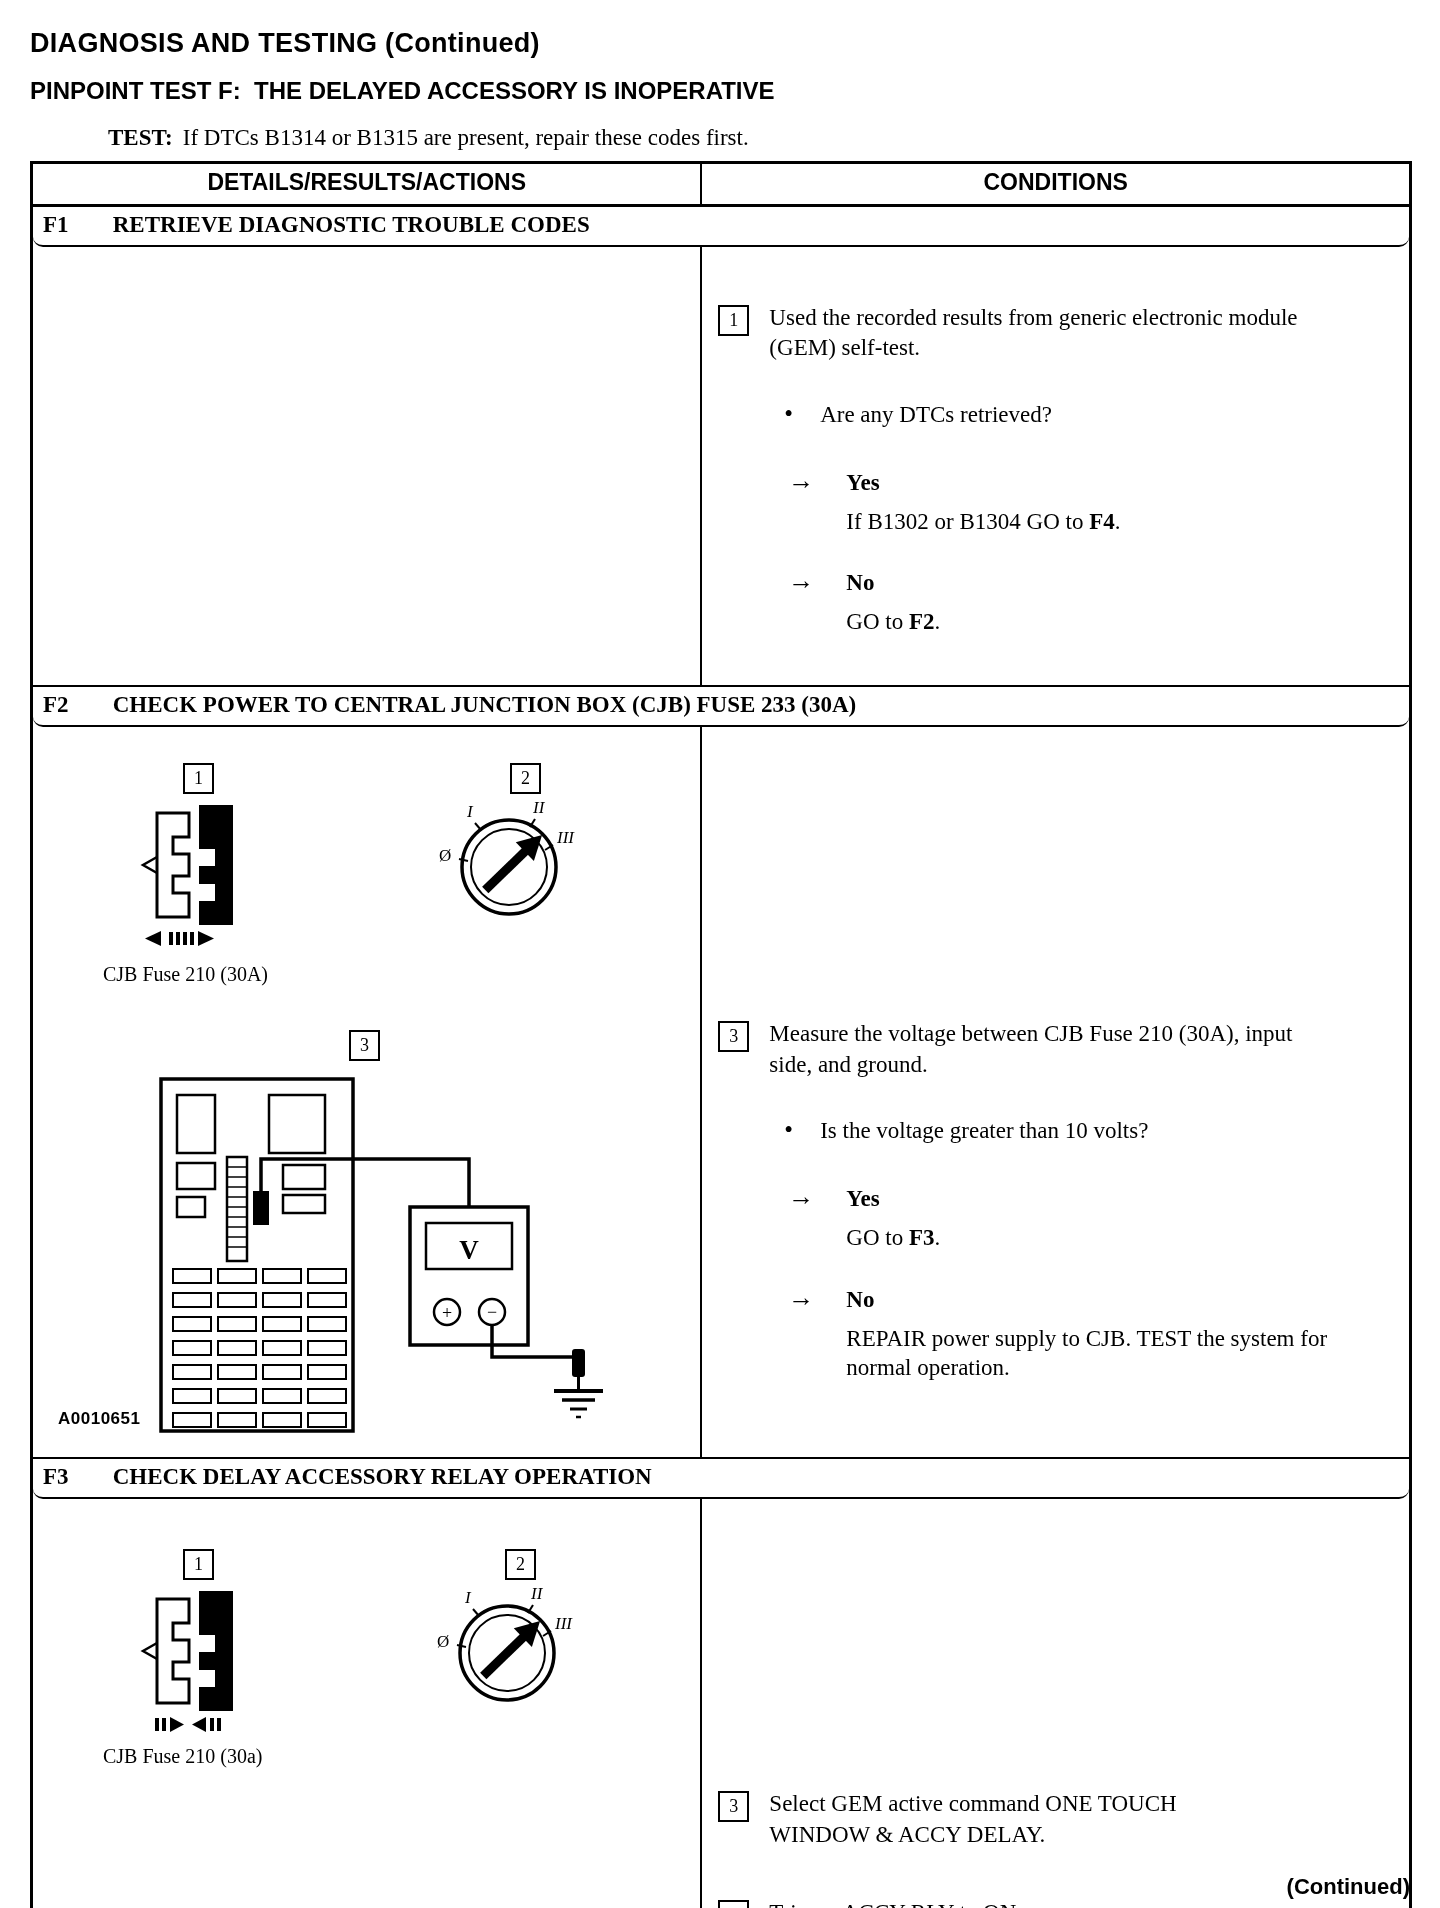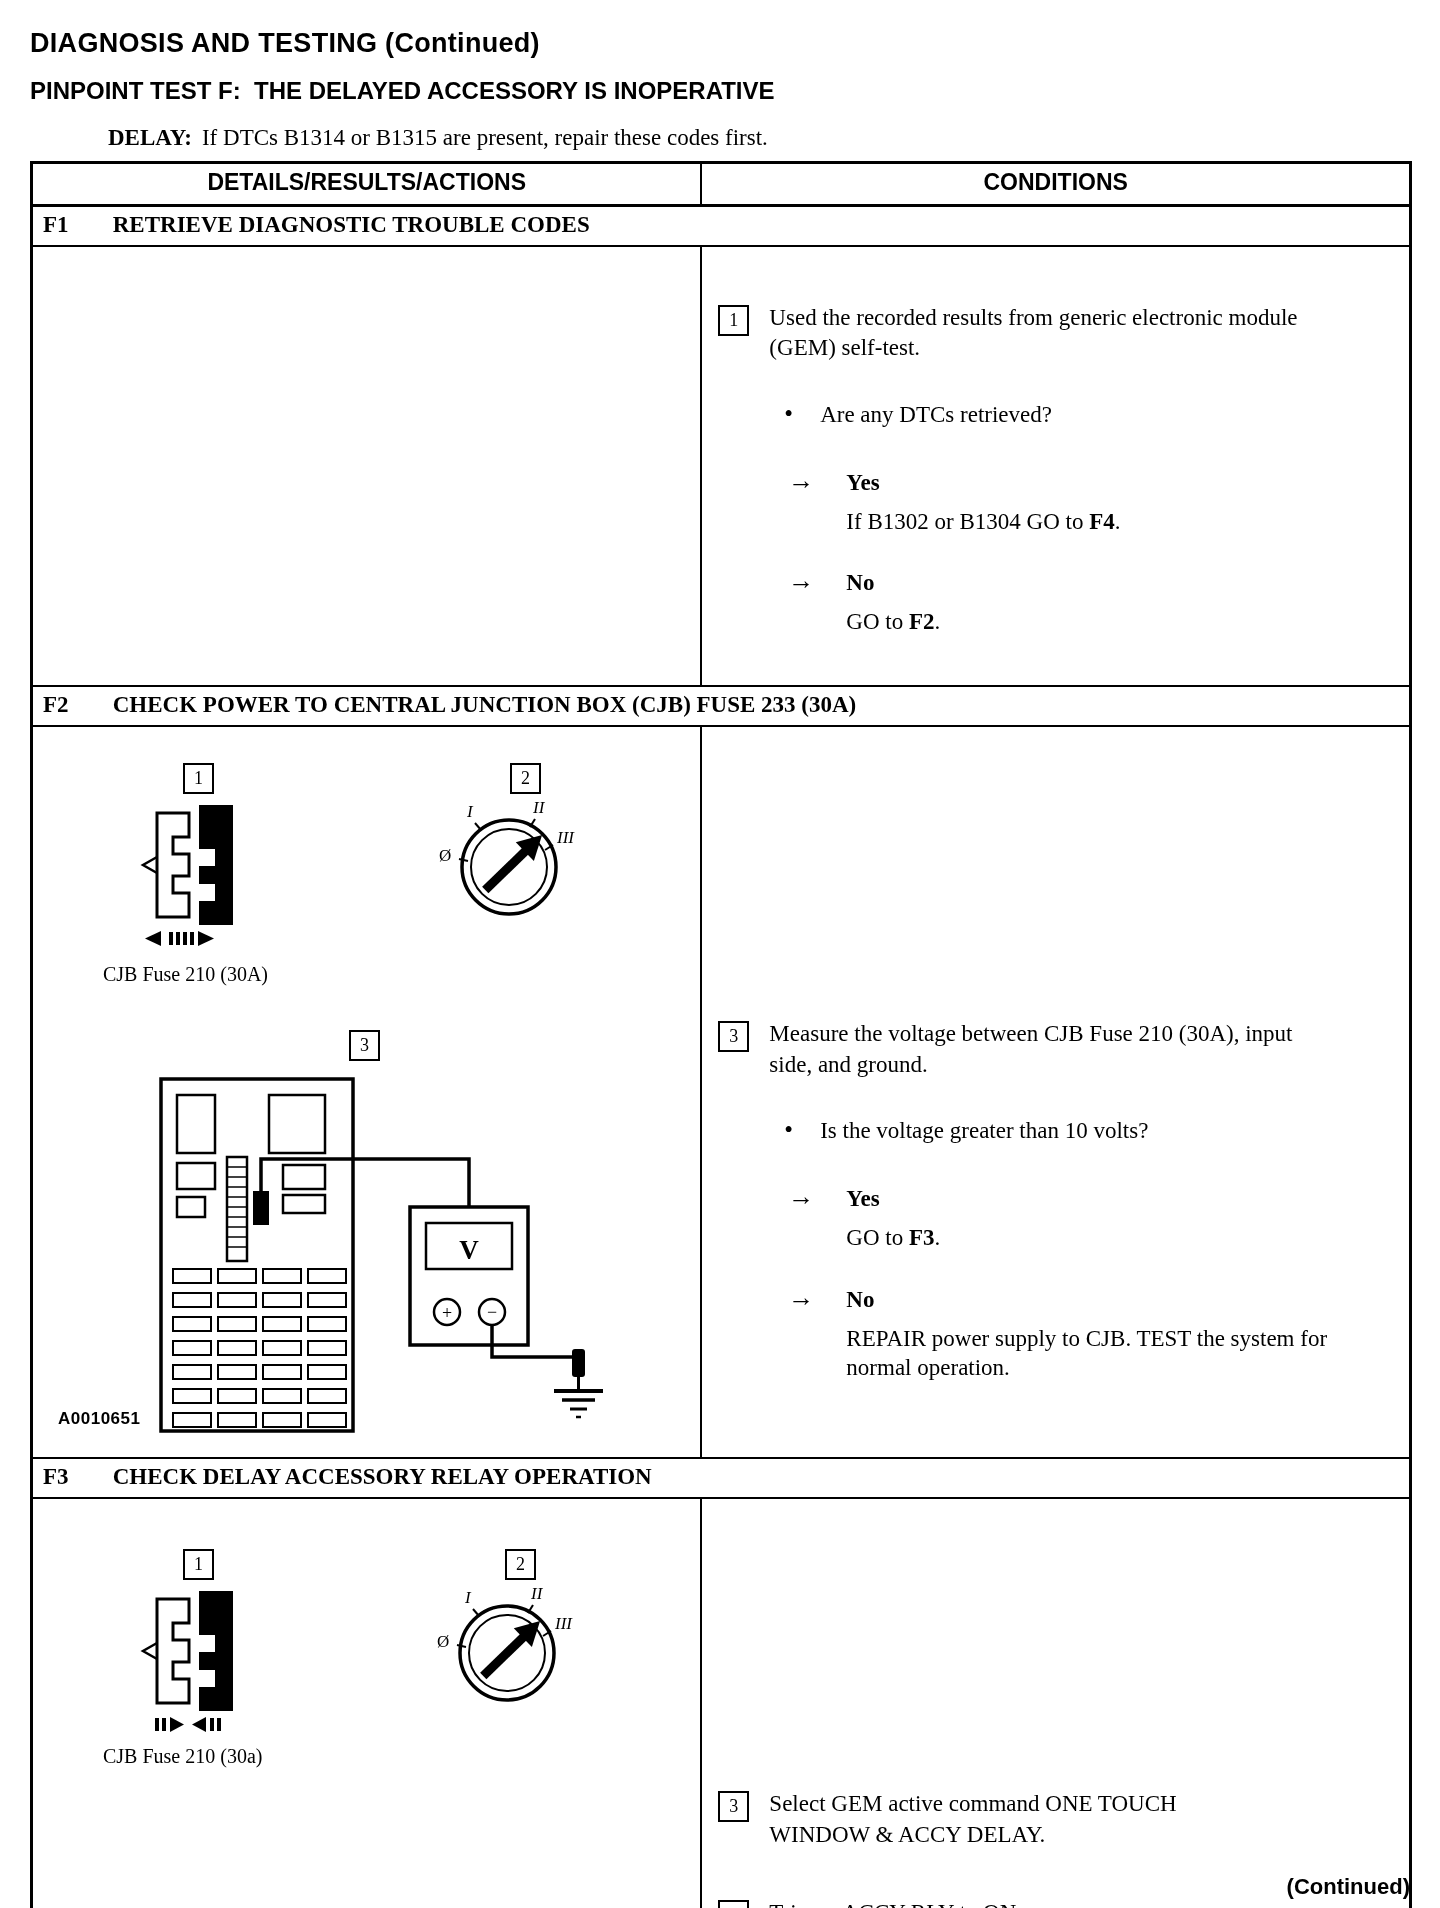--- a/index.html
+++ b/index.html
@@ -7,21 +7,21 @@
         font-family:"Liberation Serif",serif;padding:10px 28px 0 30px;box-sizing:border-box;overflow:hidden;}
   .title{font-family:"Liberation Sans",sans-serif;font-size:27px;font-weight:700;letter-spacing:.3px;}
   .subtitle{font-family:"Liberation Sans",sans-serif;font-size:24px;font-weight:700;margin-top:12px;white-space:pre-wrap;}
   .note{font-size:23px;margin:14px 0 10px 78px;}
   .note-label{font-weight:700;margin-right:10px;}
   .pptable{border:3px solid #000;}
   .grid-row{display:grid;grid-template-columns:48.5% 51.5%;}
   .th-row{border-bottom:3px solid #000;}
   .th{font-family:"Liberation Sans",sans-serif;font-weight:700;font-size:23px;text-align:center;padding:5px 0 8px;}
   .th+.th{border-left:2px solid #000;}
-  .sec-row{border-bottom:2px solid #000;font-weight:700;font-size:23px;padding:5px 10px 7px;}
+  .sec-row{border-bottom:2px solid #000;font-weight:700;font-size:23px;padding:5px 10px 7px;border-radius:10px;}
   .sec-id{display:inline-block;min-width:64px;}
   .body-row{border-bottom:2px solid #000;}
   .body-row:last-child{border-bottom:none;}
   .cell-l{position:relative;}
   .cell-r{border-left:2px solid #000;padding:16px 24px 16px 16px;font-size:23px;}
   .row-f1{min-height:376px;}
   .row-f1 .cell-r{padding-top:56px;}
   .row-f2{min-height:730px;}
   .row-f2 .cell-r{padding-top:292px;}
   .row-f3{min-height:450px;}
@@ -49,21 +49,21 @@
   .meter-v{font-family:"Liberation Serif",serif;font-weight:700;font-size:27px;}
   .meter-sign{font-family:"Liberation Serif",serif;font-size:18px;}
 </style>
 </head>
 <body>
 
 <div class="page">
 
   <h1 class="title">DIAGNOSIS AND TESTING (Continued)</h1>
   <h2 class="subtitle">PINPOINT TEST F:  THE DELAYED ACCESSORY IS INOPERATIVE</h2>
-  <p class="note"><span class="note-label">DELAY:</span><span>If DTCs B1314 or B1315 are present, repair these codes first.</span></p>
+  <p class="note"><span class="note-label">TEST:</span><span>If DTCs B1314 or B1315 are present, repair these codes first.</span></p>
 
   <div class="pptable">
 
     <div class="grid-row th-row">
       <div class="th">DETAILS/RESULTS/ACTIONS</div>
       <div class="th">CONDITIONS</div>
     </div>
 
     <div class="sec-row">
       <span class="sec-id">F1</span>

